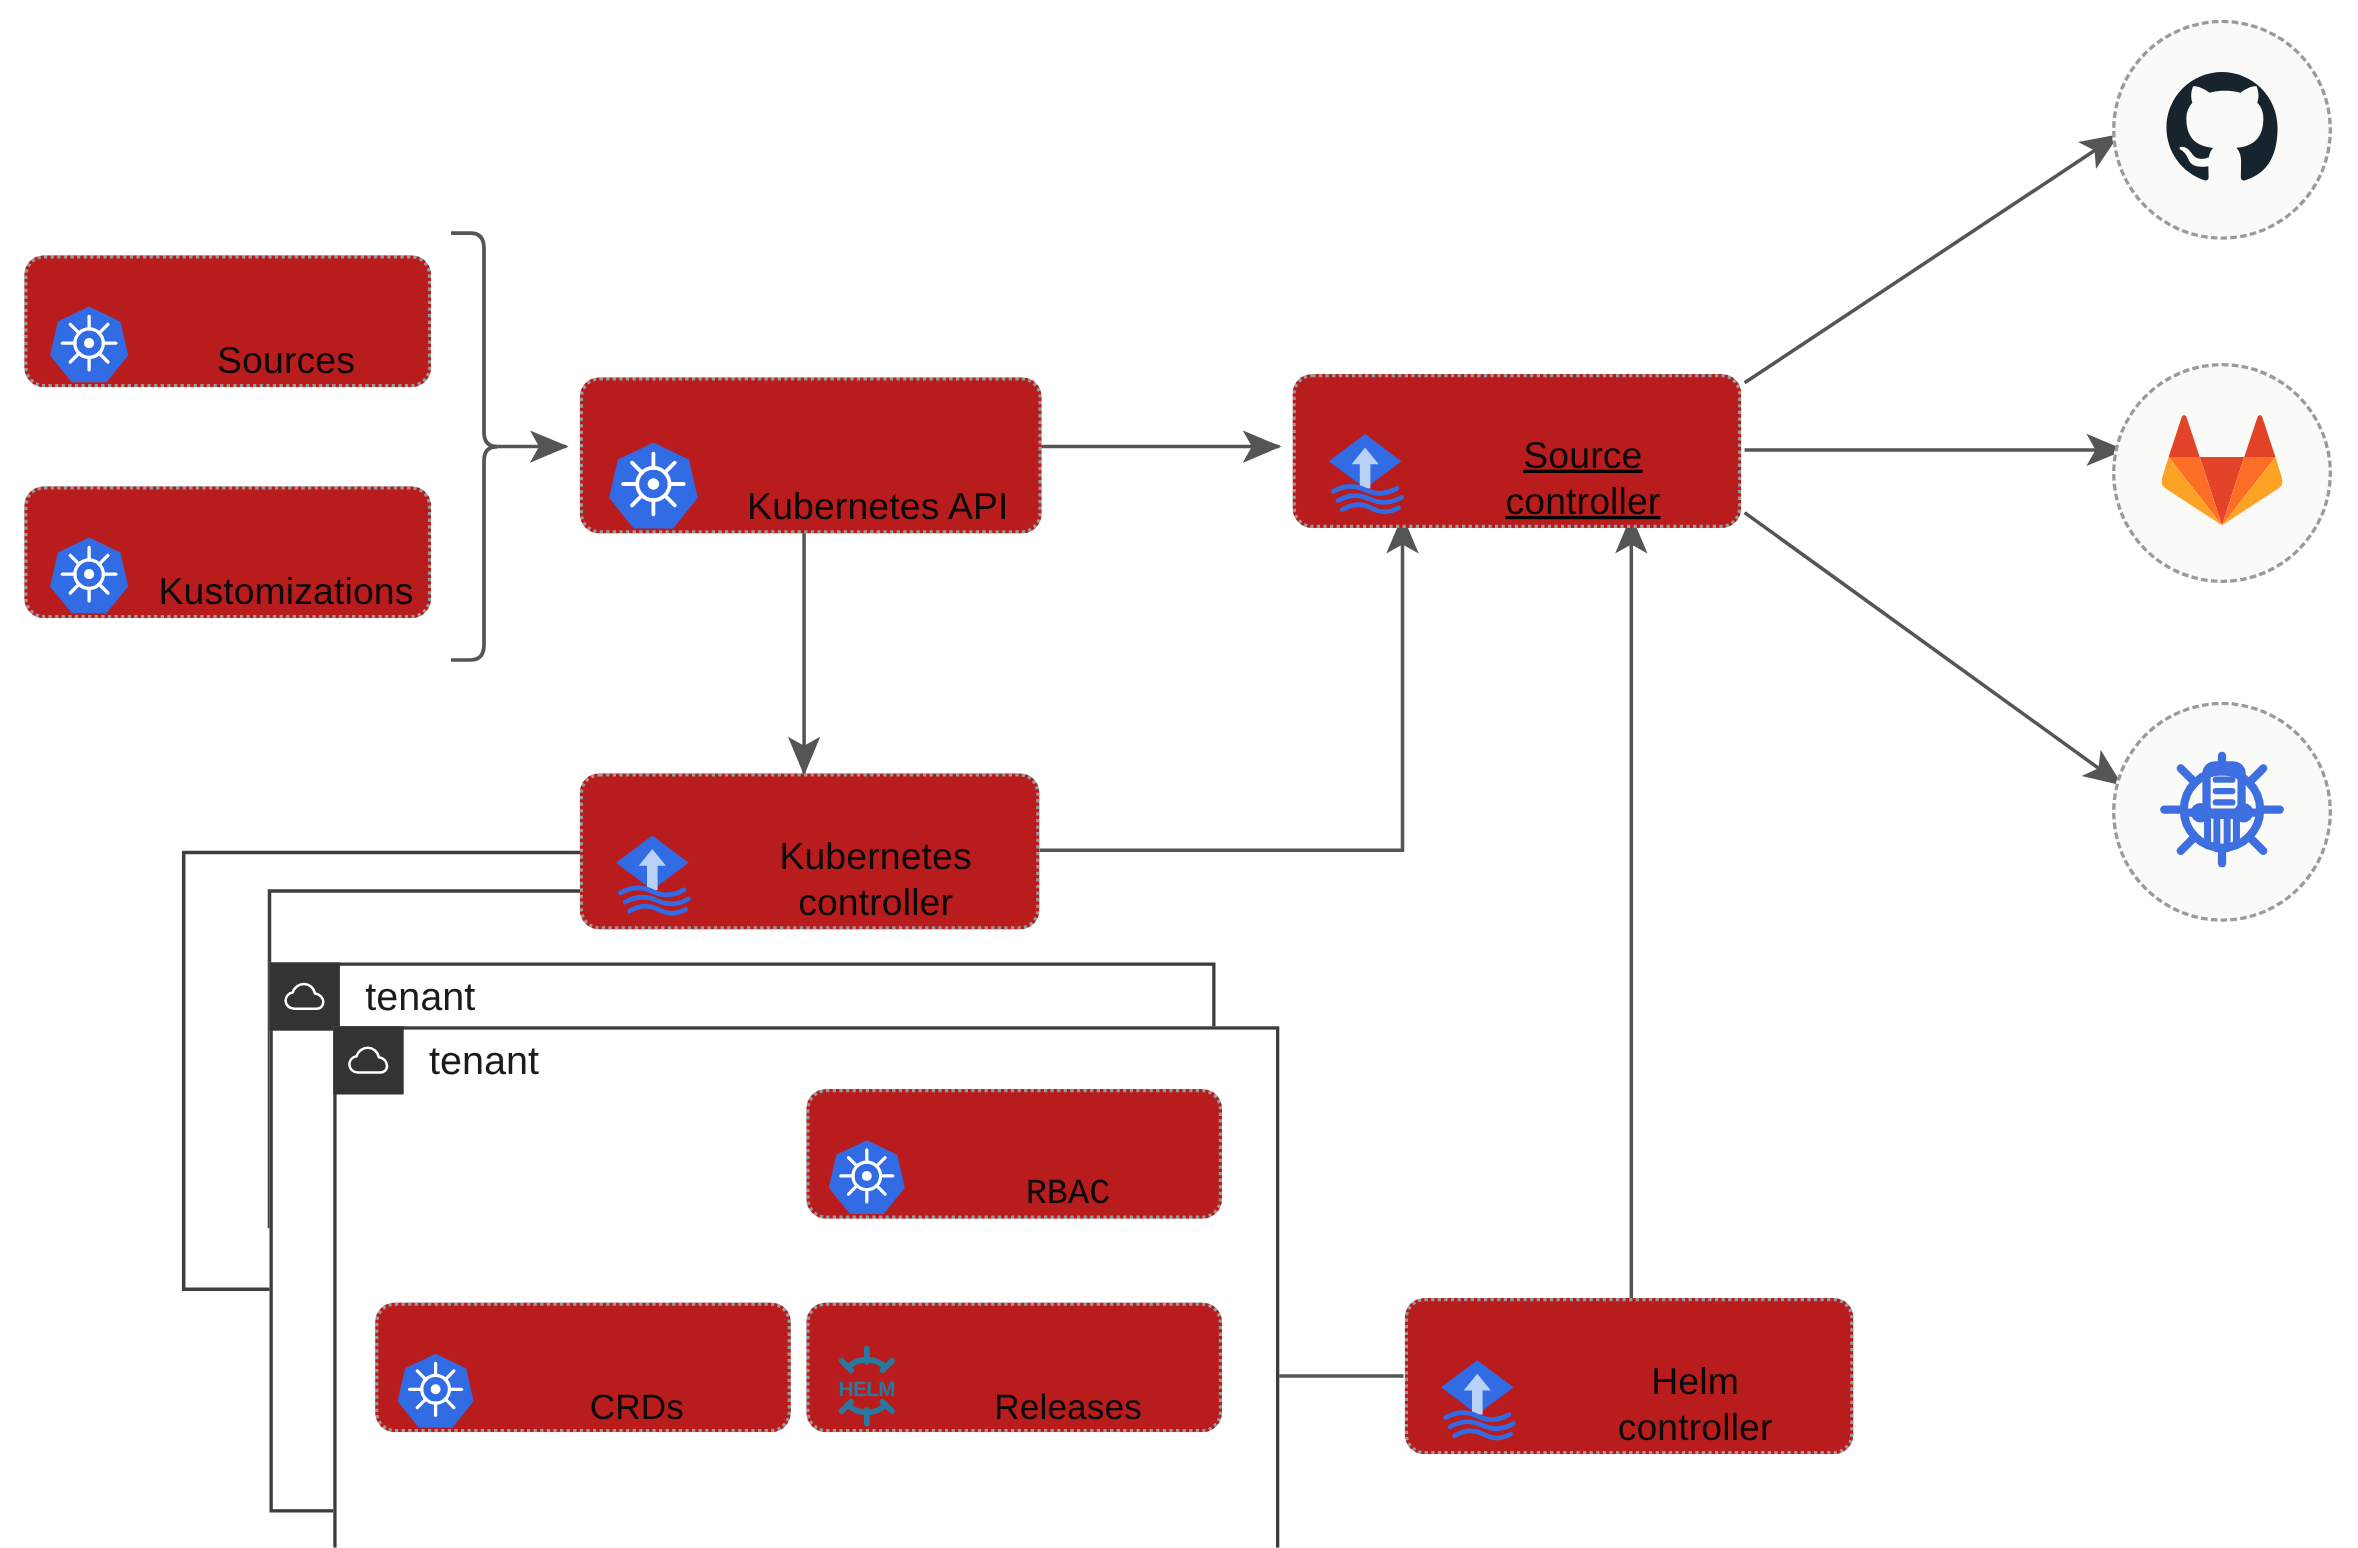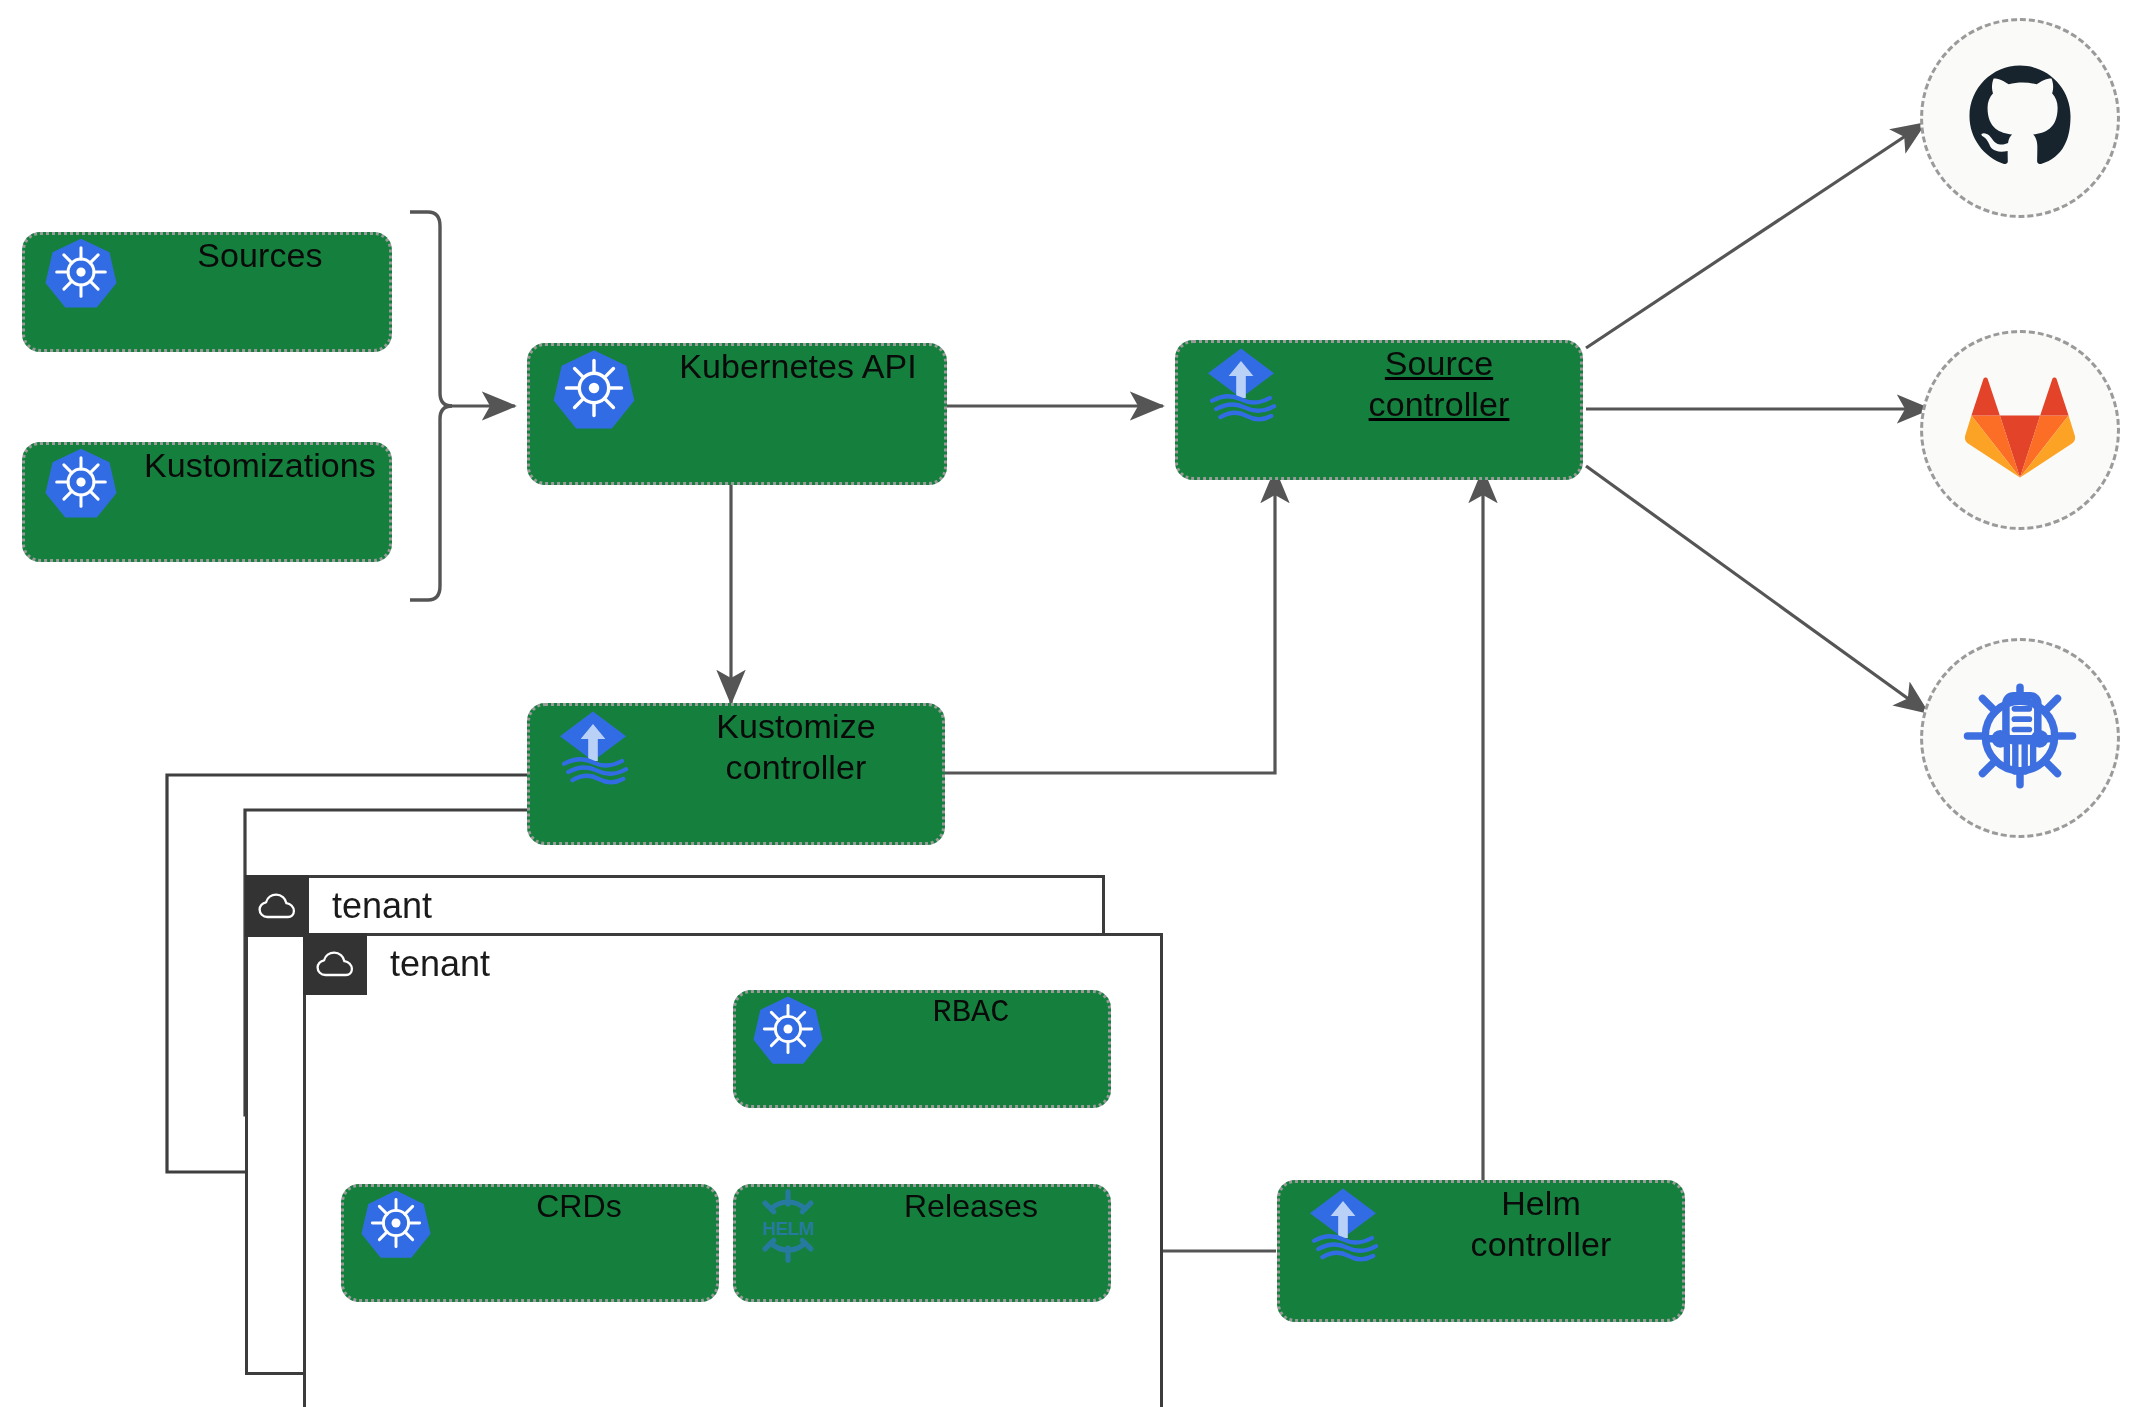--- a/index.html
+++ b/index.html
@@ -3,25 +3,25 @@
 <meta charset="utf-8">
 <title>Flux Architecture Diagram</title>
 <style>
   html,body{margin:0;padding:0;background:#ffffff;}
   body{font-family:"Liberation Sans","DejaVu Sans",sans-serif;}
   #canvas{position:relative;width:2144px;height:1407px;background:#fff;overflow:hidden;}
 
   
   .node{
     position:absolute;
-    background:#15803d;
+    background:#b91c1c;
     border:3px dotted #9a9a9a;
     border-radius:18px;
     display:flex;
-    align-items:flex-start;
+    align-items:flex-end;
     box-sizing:border-box;
     z-index:5;
   }
   .node .ico{flex:0 0 auto;display:flex;align-items:center;justify-content:center;}
   .node .lbl{
     flex:1 1 auto;
     text-align:center;
     color:#0a0a0a;
     font-size:34px;
     line-height:1.22;
@@ -222,21 +222,21 @@
       <svg width="88" height="88" viewBox="0 0 64 64">
         <path d="M32 4 L56 22 L32 40 L8 22 Z" fill="#326CE5"></path>
         <path d="M32 13 L41 24 L35.5 24 L35.5 40 L28.5 40 L28.5 24 L23 24 Z" fill="#b9d0f7"></path>
         <g stroke="#326CE5" stroke-width="3.1" fill="none" stroke-linecap="round">
           <path d="M11 42 Q 22 36 32 41 Q 42 46 53 40"></path>
           <path d="M14 48 Q 25 42 35 47 Q 45 52 56 46"></path>
           <path d="M17 54 Q 27 48 36 53 Q 45 58 54 53"></path>
         </g>
       </svg>
     </div>
-    <div class="lbl">Kustomize
+    <div class="lbl">Kubernetes
 controller</div>
   </div>
 
   <div class="node" style="left:1277px;top:1180px;width:408px;height:142px;">
     <div class="ico" style="width:126px;">
       <svg width="88" height="88" viewBox="0 0 64 64">
         <path d="M32 4 L56 22 L32 40 L8 22 Z" fill="#326CE5"></path>
         <path d="M32 13 L41 24 L35.5 24 L35.5 40 L28.5 40 L28.5 24 L23 24 Z" fill="#b9d0f7"></path>
         <g stroke="#326CE5" stroke-width="3.1" fill="none" stroke-linecap="round">
           <path d="M11 42 Q 22 36 32 41 Q 42 46 53 40"></path>

